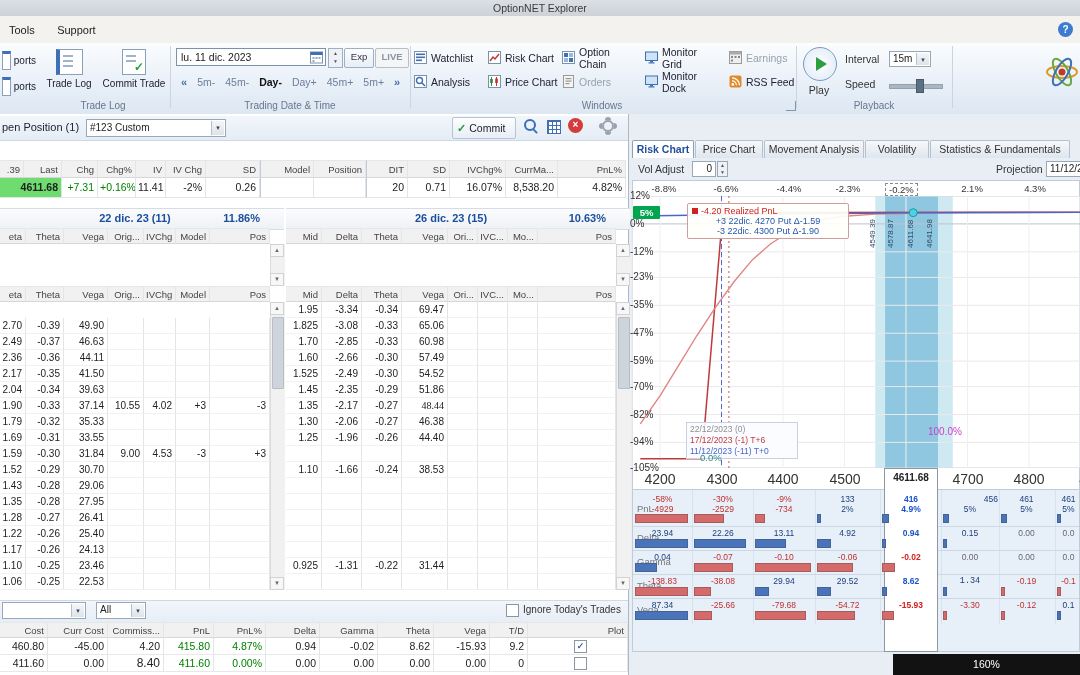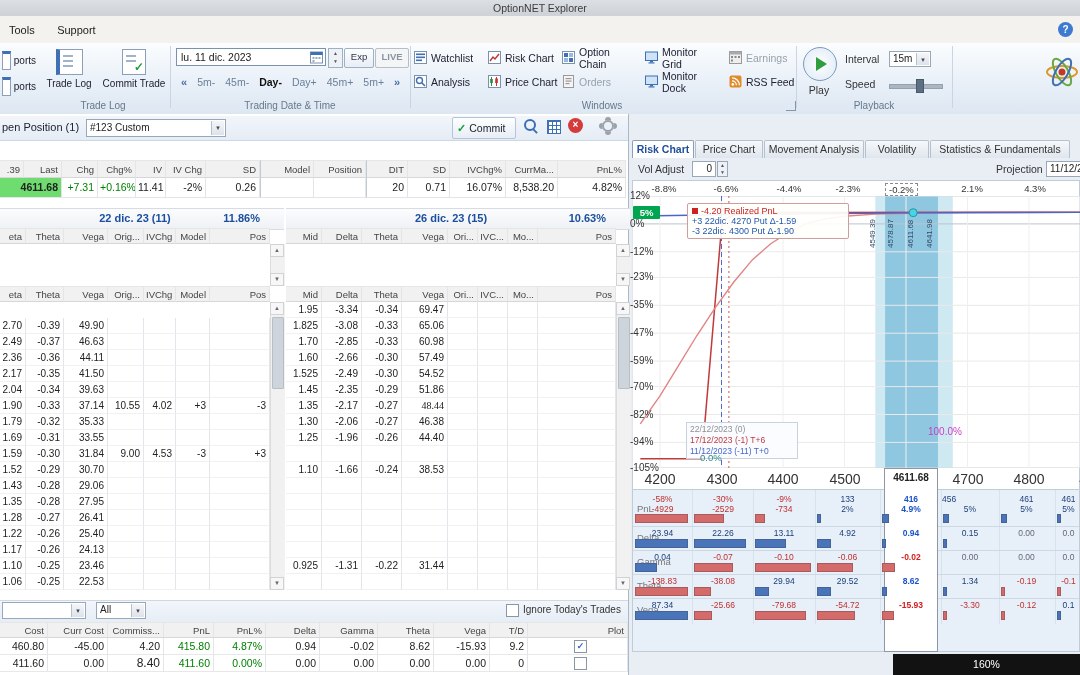--- a/index.html
+++ b/index.html
@@ -108,21 +108,21 @@
   #green-badge{position:absolute;left:633px;width:27px;height:13px;color:#fff;font-size:9.5px;font-weight:bold;
     text-align:center;line-height:13px;border-radius:1px}
   .xLbl{position:absolute;top:471px;width:40px;text-align:center;font-size:14px;color:#333}
   #current-col{position:absolute;left:884px;top:468px;width:54px;height:184px;background:#fff;
     border:1px solid #8d98a4;box-sizing:border-box;z-index:3}
   #current-price-label{display:block;text-align:center;font-size:10px;font-weight:bold;color:#222;margin-top:3px}
   #tooltip1{position:absolute;left:687px;top:203px;width:152px;background:rgba(255,255,252,0.93);
     border:1px solid #cf9d9d;font-size:9px;padding:2px 4px;z-index:4;border-radius:2px}
   .tt1head{color:#c22}
   .sw{display:inline-block;width:6px;height:6px;background:#c22;margin-right:3px}
-  .tt1row{color:#2456b0;display:flex;justify-content:flex-start}
+  .tt1row{color:#2456b0;display:flex;justify-content:center}
   #tooltip2{position:absolute;left:686px;top:422px;width:104px;background:rgba(250,252,255,0.92);
     border:1px solid #c9d2dc;font-size:8.5px;padding:1px 3px;z-index:4;line-height:11px}
   .lg-gray{color:#909090}.lg-red{color:#c03a3a}.lg-blue{color:#4a67c8}
   #prob-left{position:absolute;left:700px;top:452px;font-size:9.5px;color:#2e8b8b;z-index:4}
   #prob-right{position:absolute;left:928px;top:426px;font-size:10px;color:#c73fc7;z-index:4}
   #greeks-panel{position:absolute;left:632px;top:490px;width:448px;height:162px;background:#e7eff8;
     border:1px solid #c2ccd6;border-top:none;box-sizing:border-box}
   .gLbl{position:absolute;font-size:9.5px;color:#777}
   #zoom-bar{position:absolute;left:893px;top:654px;width:187px;height:21px;background:#121212;color:#fff;
     font-size:10.5px;text-align:center;line-height:21px}
@@ -424,21 +424,21 @@
       <div style="position: absolute; left: 61px; top: 24px; width: 28px; height: 7px; background: rgb(213, 106, 106); border: 1px solid rgba(60, 60, 60, 0.3);"></div>
       <div style="position: absolute; left: 121px; width: 60px; text-align: center; font-size: 8.5px; color: rgb(192, 48, 48); white-space: nowrap; overflow: hidden; top: 4px;">-9%</div>
       <div style="position: absolute; left: 121px; width: 60px; text-align: center; font-size: 8.5px; color: rgb(192, 48, 48); white-space: nowrap; overflow: hidden; top: 14px;">-734</div>
       <div style="position: absolute; left: 122px; top: 24px; width: 8px; height: 7px; background: rgb(213, 106, 106); border: 1px solid rgba(60, 60, 60, 0.3);"></div>
       <div style="position: absolute; left: 183px; width: 63px; text-align: center; font-size: 8.5px; color: rgb(29, 63, 122); white-space: nowrap; overflow: hidden; top: 4px;">133</div>
       <div style="position: absolute; left: 183px; width: 63px; text-align: center; font-size: 8.5px; color: rgb(29, 63, 122); white-space: nowrap; overflow: hidden; top: 14px;">2%</div>
       <div style="position: absolute; left: 184px; top: 24px; width: 2px; height: 7px; background: rgb(74, 116, 186); border: 1px solid rgba(60, 60, 60, 0.3);"></div>
       <div style="position: absolute; left: 248px; width: 60px; text-align: center; font-size: 8.5px; color: rgb(26, 82, 200); white-space: nowrap; overflow: hidden; top: 4px; z-index: 6; font-weight: bold;">416</div>
       <div style="position: absolute; left: 248px; width: 60px; text-align: center; font-size: 8.5px; color: rgb(26, 82, 200); white-space: nowrap; overflow: hidden; top: 14px; z-index: 6; font-weight: bold;">4.9%</div>
       <div style="position: absolute; left: 249px; top: 24px; width: 5px; height: 7px; background: rgb(74, 116, 186); border: 1px solid rgba(60, 60, 60, 0.3); z-index: 6;"></div>
-      <div style="position: absolute; left: 309px; width: 56px; text-align: left; font-size: 8.5px; color: rgb(29, 63, 122); white-space: nowrap; overflow: hidden; top: 4px;">456</div>
+      <div style="position: absolute; left: 309px; width: 56px; text-align: right; font-size: 8.5px; color: rgb(29, 63, 122); white-space: nowrap; overflow: hidden; top: 4px;">456</div>
       <div style="position: absolute; left: 309px; width: 56px; text-align: center; font-size: 8.5px; color: rgb(29, 63, 122); white-space: nowrap; overflow: hidden; top: 14px;">5%</div>
       <div style="position: absolute; left: 310px; top: 24px; width: 4px; height: 7px; background: rgb(74, 116, 186); border: 1px solid rgba(60, 60, 60, 0.3);"></div>
       <div style="position: absolute; left: 367px; width: 53px; text-align: center; font-size: 8.5px; color: rgb(29, 63, 122); white-space: nowrap; overflow: hidden; top: 4px;">461</div>
       <div style="position: absolute; left: 367px; width: 53px; text-align: center; font-size: 8.5px; color: rgb(29, 63, 122); white-space: nowrap; overflow: hidden; top: 14px;">5%</div>
       <div style="position: absolute; left: 368px; top: 24px; width: 4px; height: 7px; background: rgb(74, 116, 186); border: 1px solid rgba(60, 60, 60, 0.3);"></div>
       <div style="position: absolute; left: 423px; width: 25px; text-align: center; font-size: 8.5px; color: rgb(29, 63, 122); white-space: nowrap; overflow: hidden; top: 4px;">461</div>
       <div style="position: absolute; left: 423px; width: 25px; text-align: center; font-size: 8.5px; color: rgb(29, 63, 122); white-space: nowrap; overflow: hidden; top: 14px;">5%</div>
       <div style="position: absolute; left: 424px; top: 24px; width: 2px; height: 7px; background: rgb(74, 116, 186); border: 1px solid rgba(60, 60, 60, 0.3);"></div>
       <div style="position: absolute; left: 0px; top: 36px; width: 446px; height: 1px; background: rgb(204, 216, 228);"></div>
       <div class="gLbl" style="position: absolute; left: 4px; top: 42px;">Delta</div>
@@ -476,21 +476,21 @@
       <div style="position: absolute; left: 1px; width: 57px; text-align: center; font-size: 8.5px; color: rgb(192, 48, 48); white-space: nowrap; overflow: hidden; top: 86px;">-138.83</div>
       <div style="position: absolute; left: 2px; top: 97px; width: 51px; height: 7px; background: rgb(213, 106, 106); border: 1px solid rgba(60, 60, 60, 0.3);"></div>
       <div style="position: absolute; left: 60px; width: 60px; text-align: center; font-size: 8.5px; color: rgb(192, 48, 48); white-space: nowrap; overflow: hidden; top: 86px;">-38.08</div>
       <div style="position: absolute; left: 61px; top: 97px; width: 15px; height: 7px; background: rgb(213, 106, 106); border: 1px solid rgba(60, 60, 60, 0.3);"></div>
       <div style="position: absolute; left: 121px; width: 60px; text-align: center; font-size: 8.5px; color: rgb(29, 63, 122); white-space: nowrap; overflow: hidden; top: 86px;">29.94</div>
       <div style="position: absolute; left: 122px; top: 97px; width: 12px; height: 7px; background: rgb(74, 116, 186); border: 1px solid rgba(60, 60, 60, 0.3);"></div>
       <div style="position: absolute; left: 183px; width: 63px; text-align: center; font-size: 8.5px; color: rgb(29, 63, 122); white-space: nowrap; overflow: hidden; top: 86px;">29.52</div>
       <div style="position: absolute; left: 184px; top: 97px; width: 12px; height: 7px; background: rgb(74, 116, 186); border: 1px solid rgba(60, 60, 60, 0.3);"></div>
       <div style="position: absolute; left: 248px; width: 60px; text-align: center; font-size: 8.5px; color: rgb(26, 82, 200); white-space: nowrap; overflow: hidden; top: 86px; z-index: 6; font-weight: bold;">8.62</div>
       <div style="position: absolute; left: 249px; top: 97px; width: 3px; height: 7px; background: rgb(74, 116, 186); border: 1px solid rgba(60, 60, 60, 0.3); z-index: 6;"></div>
-      <div style="position: absolute; left: 309px; width: 56px; text-align: center; font-size: 8.5px; color: rgb(29, 63, 122); white-space: nowrap; overflow: hidden; top: 86px;">1.34</div>
+      <div style="position: absolute; left: 309px; width: 56px; text-align: center; font-size: 8.5px; color: rgb(29, 63, 122); white-space: nowrap; overflow: hidden; top: 86px; font-family: Liberation Mono, monospace;">1.34</div>
       <div style="position: absolute; left: 310px; top: 97px; width: 2px; height: 7px; background: rgb(74, 116, 186); border: 1px solid rgba(60, 60, 60, 0.3);"></div>
       <div style="position: absolute; left: 367px; width: 53px; text-align: center; font-size: 8.5px; color: rgb(192, 48, 48); white-space: nowrap; overflow: hidden; top: 86px;">-0.19</div>
       <div style="position: absolute; left: 368px; top: 97px; width: 2px; height: 7px; background: rgb(213, 106, 106); border: 1px solid rgba(60, 60, 60, 0.3);"></div>
       <div style="position: absolute; left: 423px; width: 25px; text-align: center; font-size: 8.5px; color: rgb(192, 48, 48); white-space: nowrap; overflow: hidden; top: 86px;">-0.1</div>
       <div style="position: absolute; left: 424px; top: 97px; width: 2px; height: 7px; background: rgb(213, 106, 106); border: 1px solid rgba(60, 60, 60, 0.3);"></div>
       <div style="position: absolute; left: 0px; top: 108px; width: 446px; height: 1px; background: rgb(204, 216, 228);"></div>
       <div class="gLbl" style="position: absolute; left: 4px; top: 114px;">Vega</div>
       <div style="position: absolute; left: 1px; width: 57px; text-align: center; font-size: 8.5px; color: rgb(29, 63, 122); white-space: nowrap; overflow: hidden; top: 110px;">87.34</div>
       <div style="position: absolute; left: 2px; top: 121px; width: 51px; height: 7px; background: rgb(74, 116, 186); border: 1px solid rgba(60, 60, 60, 0.3);"></div>
       <div style="position: absolute; left: 60px; width: 60px; text-align: center; font-size: 8.5px; color: rgb(192, 48, 48); white-space: nowrap; overflow: hidden; top: 110px;">-25.66</div>

